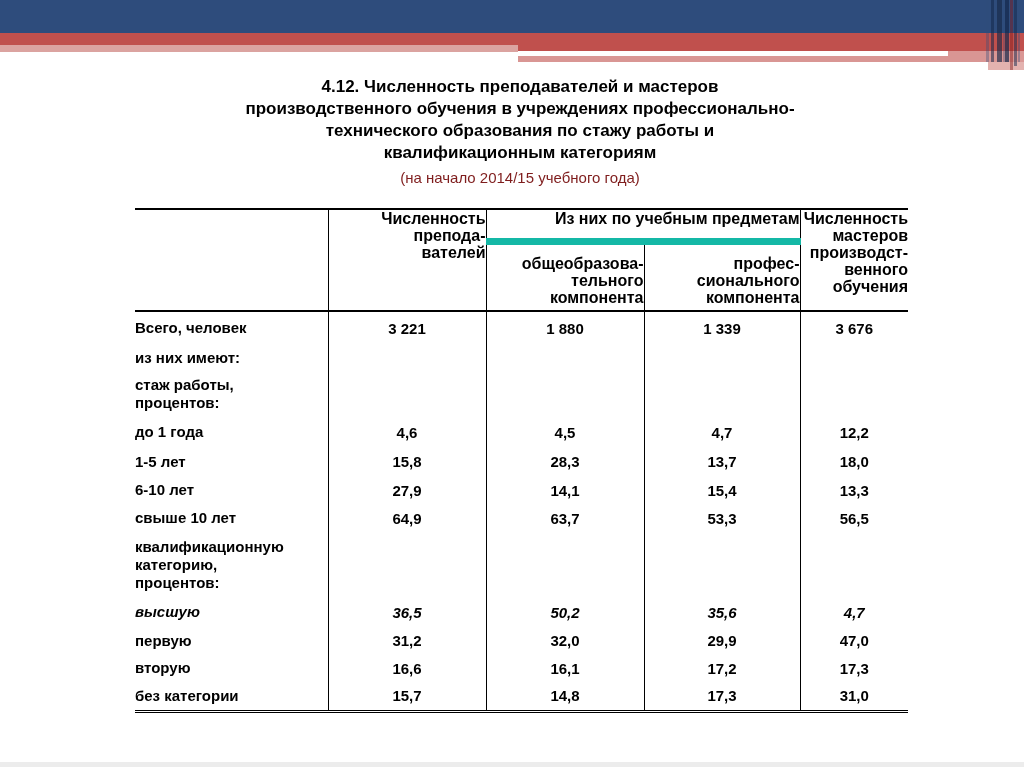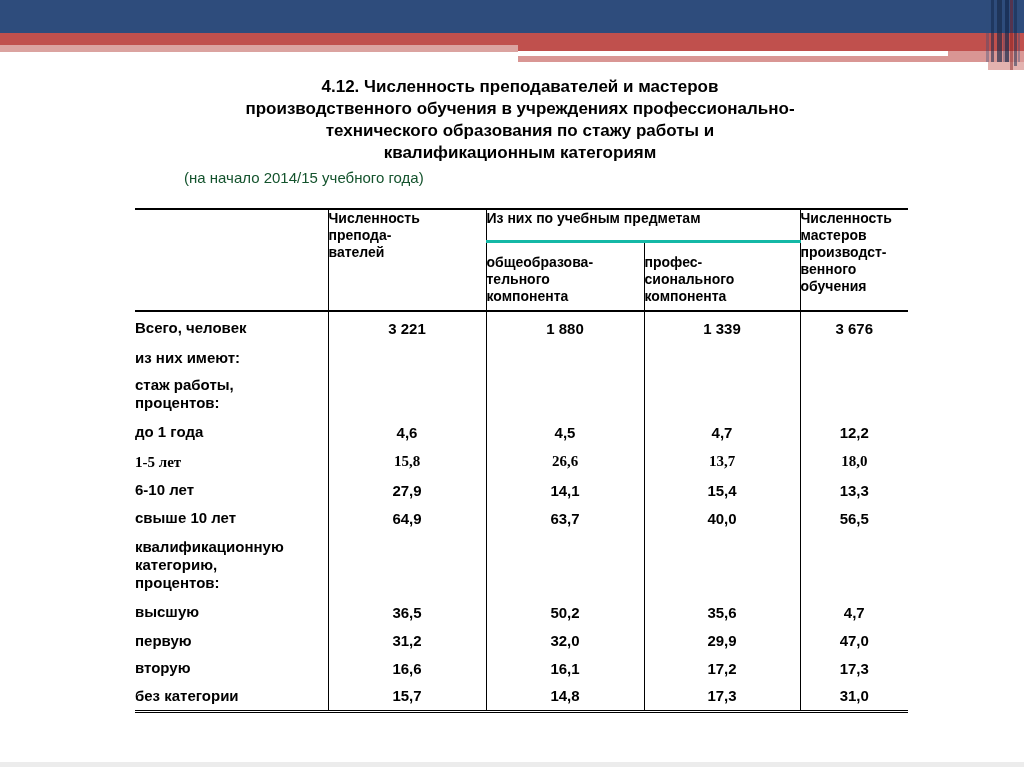--- a/index.html
+++ b/index.html
@@ -25,37 +25,37 @@
 
   
   .footer-strip{left:0;top:762px;width:1024px;height:5px;background:var(--footer_gray);}
 
   
   .title{
     left:184px;top:76px;width:672px;text-align:center;
     font-size:17px;font-weight:bold;line-height:22px;white-space:pre-line;color:#000;
   }
   .subtitle{
-    left:184px;top:169px;width:672px;
-    font-size:15px;font-weight:normal;color:#14532d;
+    left:184px;top:169px;width:672px;text-align:center;
+    font-size:15px;font-weight:normal;color:#7f1d1d;
   }
 
   
   table.stat{
     position:absolute;left:135px;top:208px;width:773px;
     border-collapse:collapse;table-layout:fixed;
     border-top:2px solid #000;
     font-size:15px;font-weight:bold;color:#000;
   }
   table.stat td{padding:0;overflow:hidden;}
   thead td{
-    font-size:14px;line-height:17px;text-align:left;vertical-align:top;
+    font-size:16px;line-height:17px;text-align:right;vertical-align:top;
     padding-top:7px;white-space:pre-line;border-bottom:2px solid #000;
   }
-  thead td.span-cell{border-bottom:3px solid #14b8a6;height:24px;vertical-align:top;}
+  thead td.span-cell{border-bottom:7px solid #14b8a6;height:24px;vertical-align:top;}
   thead tr.h2 td{vertical-align:middle;padding-top:6px;}
   .vr{border-right:1px solid #000;}
   tbody td{vertical-align:middle;}
   tbody td.lbl{white-space:pre-line;line-height:18px;}
   tbody td.num{text-align:center;}
   tbody tr:last-child td{border-bottom:3px double #000;}
   .ind0{padding-left:8px;}
   .ind1{padding-left:17px;}
   .ind2{padding-left:33px;}
   .ind3{padding-left:40px;}
@@ -141,51 +141,51 @@
       <td class="vr num"></td>
       <td class="num"></td>
     </tr>
     <tr style="height:30px;">
       <td class="vr lbl ind3">до 1 года</td>
       <td class="vr num">4,6</td>
       <td class="vr num">4,5</td>
       <td class="vr num">4,7</td>
       <td class="num">12,2</td>
     </tr>
-    <tr style="height:29px;font-family:Liberation Serif, serif;">
+    <tr style="height:29px;">
       <td class="vr lbl ind3">1-5 лет</td>
       <td class="vr num">15,8</td>
-      <td class="vr num">26,6</td>
+      <td class="vr num">28,3</td>
       <td class="vr num">13,7</td>
       <td class="num">18,0</td>
     </tr>
     <tr style="height:28px;">
       <td class="vr lbl ind3">6-10 лет</td>
       <td class="vr num">27,9</td>
       <td class="vr num">14,1</td>
       <td class="vr num">15,4</td>
       <td class="num">13,3</td>
     </tr>
     <tr style="height:28px;">
       <td class="vr lbl ind3">свыше 10 лет</td>
       <td class="vr num">64,9</td>
       <td class="vr num">63,7</td>
-      <td class="vr num">40,0</td>
+      <td class="vr num">53,3</td>
       <td class="num">56,5</td>
     </tr>
     <tr style="height:65px;">
       <td class="vr lbl ind1">квалификационную
 категорию,
 процентов:</td>
       <td class="vr num"></td>
       <td class="vr num"></td>
       <td class="vr num"></td>
       <td class="num"></td>
     </tr>
-    <tr style="height:30px;">
+    <tr style="height:30px;font-style:italic;">
       <td class="vr lbl ind3">высшую</td>
       <td class="vr num">36,5</td>
       <td class="vr num">50,2</td>
       <td class="vr num">35,6</td>
       <td class="num">4,7</td>
     </tr>
     <tr style="height:27px;">
       <td class="vr lbl ind3">первую</td>
       <td class="vr num">31,2</td>
       <td class="vr num">32,0</td>

